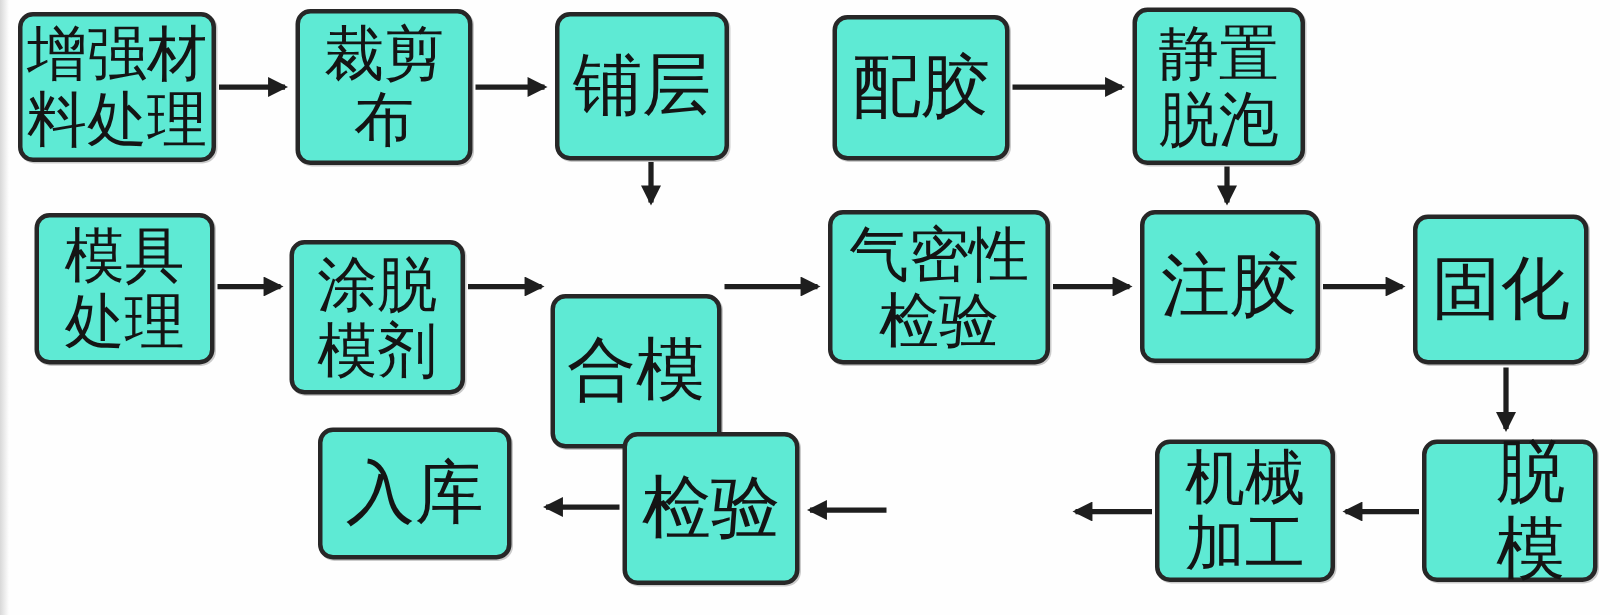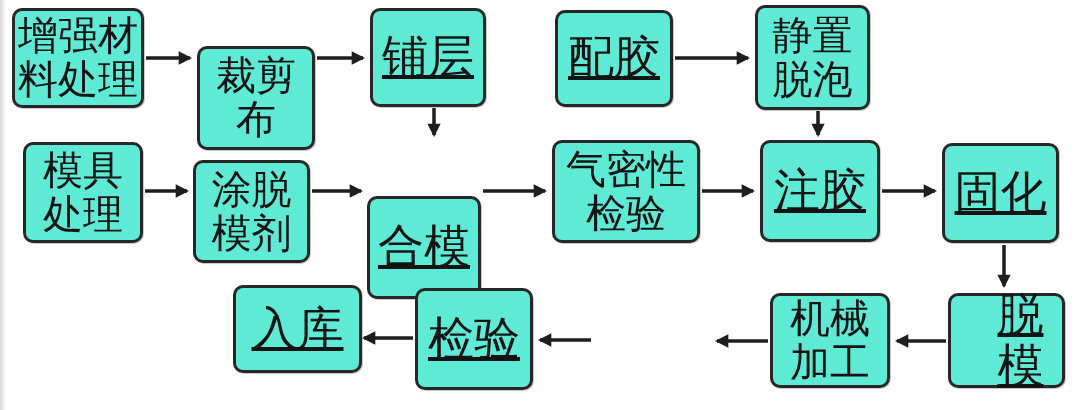--- a/index.html
+++ b/index.html
@@ -13,21 +13,21 @@
     background:linear-gradient(90deg,#d8d8d8,rgba(255,255,255,0));z-index:1;
   }
   .edges{position:absolute;left:0;top:0;z-index:1;pointer-events:none;}
   .node{
     position:absolute;box-sizing:border-box;z-index:2;
     border:3px solid #272727;border-radius:10px;background:#5eead4;
     display:flex;align-items:center;justify-content:center;
     text-align:center;white-space:pre-line;color:#141414;line-height:1.1;
     box-shadow:1px 1px 0 rgba(110,110,110,.35);
   }
-  .fs-l{font-size:46px;text-decoration:underline;}
+  .fs-l{font-size:46px;}
   .fs-m{font-size:40px;}
   .watermark{
     position:absolute;right:2px;top:362px;z-index:5;white-space:nowrap;
     font-family:"Liberation Sans",sans-serif;font-size:30px;font-weight:700;
     color:#9e9e9e;letter-spacing:.5px;opacity:.92;
     text-shadow:-1px -1px 0 #fff,1px -1px 0 #fff,-1px 1px 0 #fff,1px 1px 0 #fff,0 0 4px #fff;
   }
 </style>
 </head>
 <body>
@@ -54,37 +54,37 @@
     <line x1="882" y1="191" x2="935" y2="191" stroke="#1e1e1e" stroke-width="3.5" marker-end="url(#ah)"></line>
     <line x1="1004" y1="245" x2="1004" y2="286" stroke="#1e1e1e" stroke-width="3.5" marker-end="url(#ah)"></line>
     <line x1="946" y1="341" x2="897" y2="341" stroke="#1e1e1e" stroke-width="3.5" marker-end="url(#ah)"></line>
     <line x1="768" y1="341" x2="717" y2="341" stroke="#1e1e1e" stroke-width="3.5" marker-end="url(#ah)"></line>
     <line x1="591" y1="340" x2="540" y2="340" stroke="#1e1e1e" stroke-width="3.5" marker-end="url(#ah)"></line>
     <line x1="413" y1="338" x2="364" y2="338" stroke="#1e1e1e" stroke-width="3.5" marker-end="url(#ah)"></line>
   </svg>
 
   <div class="node fs-m" style="left:12px;  top:8px;   width:132px; height:100px;">增强材
 料处理</div>
-  <div class="node fs-m" style="left:197px; top:6px;   width:118px; height:104px;margin-top:40px;">裁剪
+  <div class="node fs-m" style="left:197px; top:6px;   width:118px; height:104px;">裁剪
 布</div>
   <div class="node fs-l" style="left:370px; top:8px;   width:116px; height:99px;">铺层</div>
   <div class="node fs-l" style="left:555px; top:10px;  width:118px; height:97px;">配胶</div>
   <div class="node fs-m" style="left:23px;  top:142px; width:120px; height:101px;">模具
 处理</div>
 
   <div class="node fs-m" style="left:755px; top:5px;   width:115px; height:105px;">静置
 脱泡</div>
   <div class="node fs-m" style="left:193px; top:140px; width:117px; height:103px;margin-top:20px;">涂脱
 模剂</div>
   <div class="node fs-l" style="left:367px; top:152px; width:114px; height:103px;margin-top:44px;">合模</div>
   <div class="node fs-m" style="left:552px; top:140px; width:148px; height:103px;">气密性
 检验</div>
   <div class="node fs-l" style="left:760px; top:140px; width:120px; height:102px;">注胶</div>
   <div class="node fs-l" style="left:942px; top:143px; width:117px; height:100px;">固化</div>
 
-  <div class="node fs-l" style="left:233px; top:285px; width:129px; height:88px;">入库</div>
+  <div class="node fs-l" style="left:212px; top:285px; width:129px; height:88px;">入库</div>
   <div class="node fs-l" style="left:415px; top:288px; width:118px; height:102px;">检验</div>
   <div class="node fs-m" style="left:770px; top:293px; width:120px; height:95px;">机械
 加工</div>
   <div class="node fs-l" style="left:948px; top:293px; width:117px; height:95px;padding-left:28px;">脱模</div>
 
 
 </div>
 
 </body></html>

